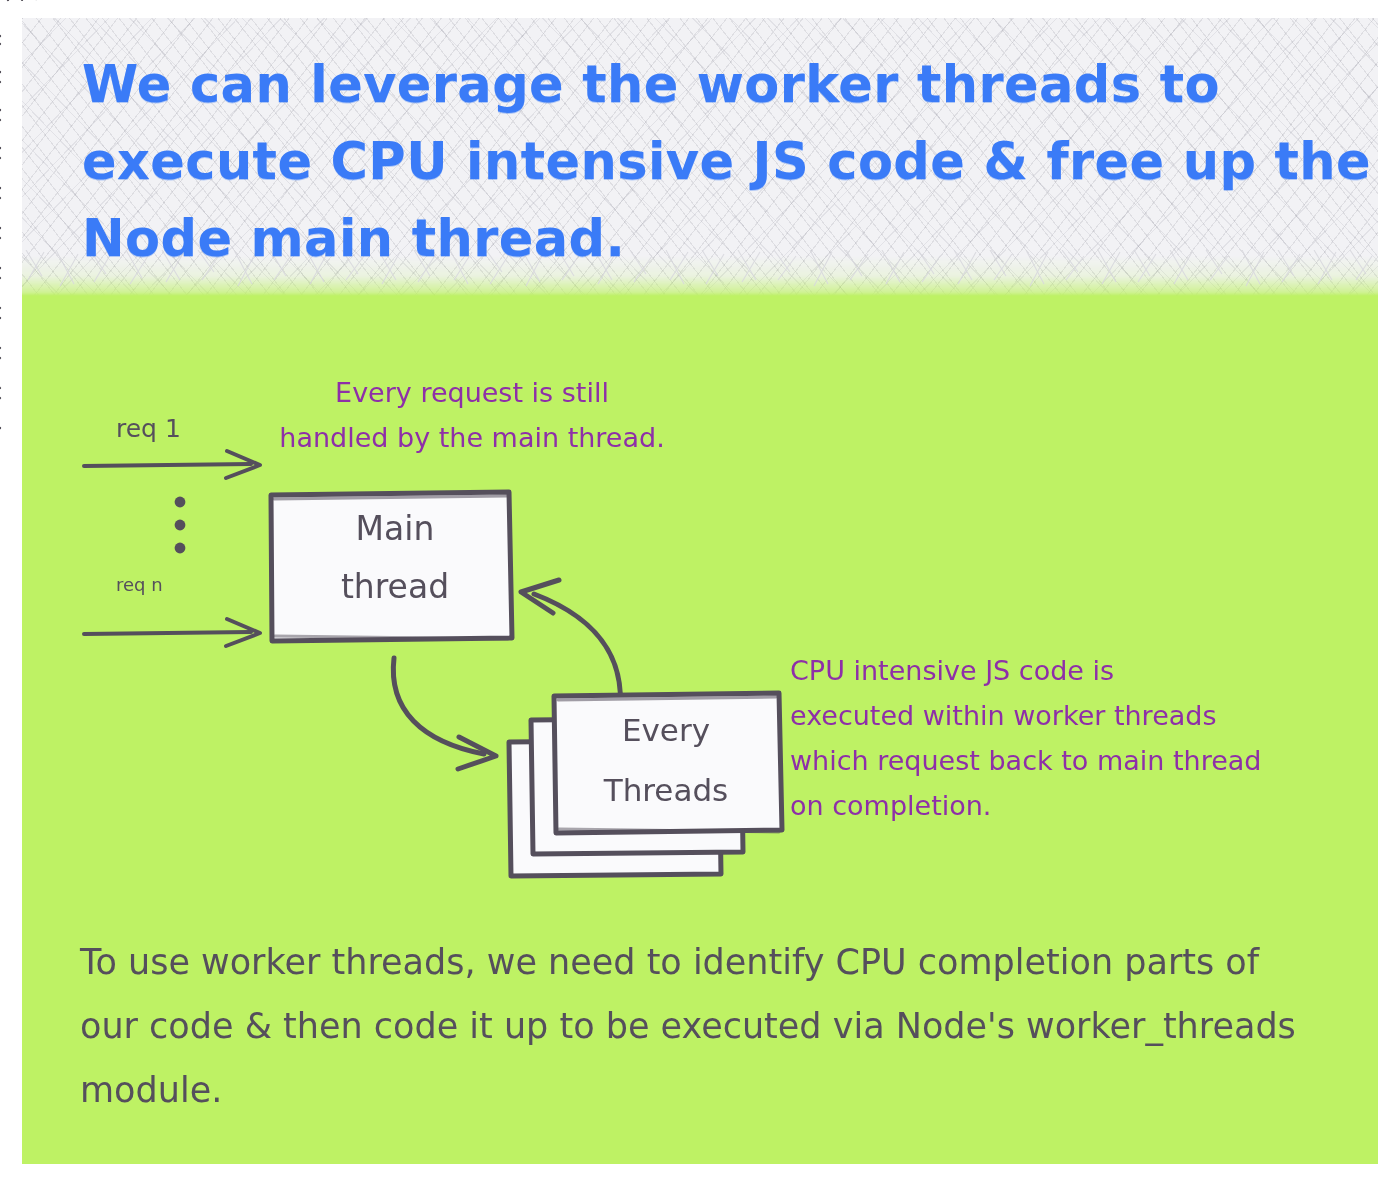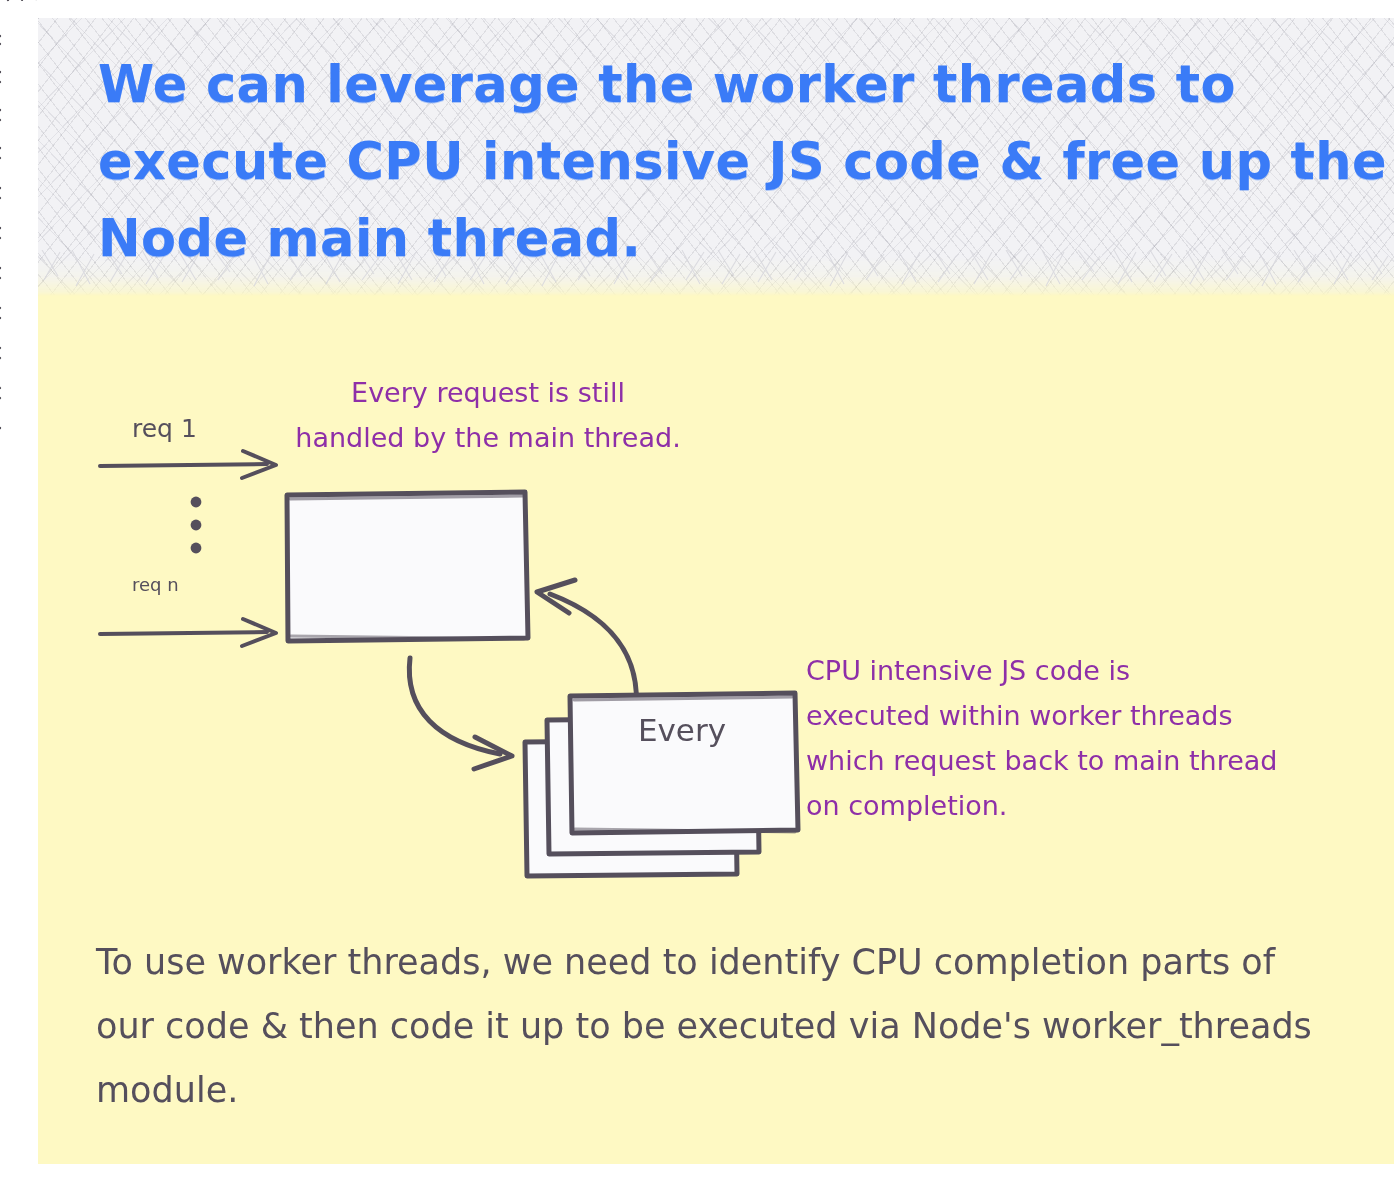--- a/index.html
+++ b/index.html
@@ -9,25 +9,25 @@
   }
   body {
     width: 1396px;
     height: 1184px;
     font-family: "DejaVu Sans", sans-serif;
     overflow: hidden;
   }
 
   #card {
     position: absolute;
-    left: 38px;
+    left: 22px;
     top: 18px;
     width: 1356px;
     height: 1146px;
-    background: #fef9c3;
+    background: #bef264;
     overflow: hidden;
   }
 
   
   #banner {
     position: absolute;
     left: 0;
     top: 0;
     width: 100%;
     height: 278px;
@@ -288,23 +288,28 @@
     <div class="note" id="note-right">
       <span>CPU intensive JS code is</span>
       <span>executed within worker threads</span>
       <span>which request back to main thread</span>
       <span>on completion.</span>
     </div>
 
     <div class="dg-text" id="lbl-req1">req 1</div>
     <div class="dg-text" id="lbl-reqn">req n</div>
 
+    <div class="dg-text" id="lbl-main">
+      <span>Main</span>
+      <span>thread</span>
+    </div>
 
     <div class="dg-text" id="lbl-worker">
       <span>Every</span>
+      <span>Threads</span>
     </div>
   </div>
 
   <div id="bottom-para">
     <span>To use worker threads, we need to identify CPU completion parts of</span>
     <span>our code &amp; then code it up to be executed via Node's worker_threads</span>
     <span>module.</span>
   </div>
 </div>
 

